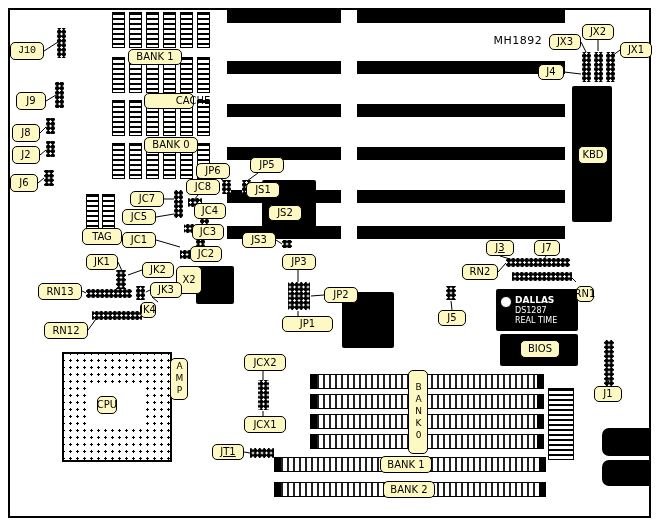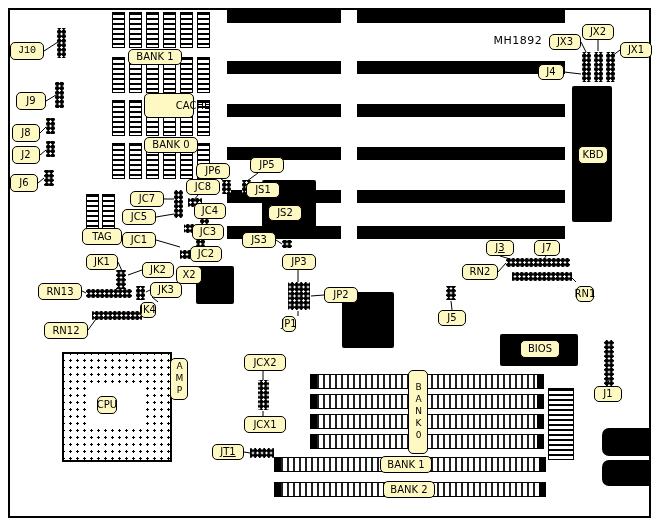--- a/index.html
+++ b/index.html
@@ -111,20 +111,26 @@
     <div class="schip" style="left: 146px; top: 143px; width: 13px; height: 36px;"></div>
     <div class="schip" style="left: 163px; top: 143px; width: 13px; height: 36px;"></div>
     <div class="schip" style="left: 180px; top: 143px; width: 13px; height: 36px;"></div>
     <div class="schip" style="left: 197px; top: 143px; width: 13px; height: 36px;"></div>
     <div class="schip" style="left: 86px; top: 194px; width: 13px; height: 36px;"></div>
     <div class="schip" style="left: 102px; top: 194px; width: 13px; height: 36px;"></div>
     <div class="bchip" style="left: 262px; top: 180px; width: 54px; height: 48px;"></div>
     <div class="bchip" style="left: 196px; top: 266px; width: 38px; height: 38px;"></div>
     <div class="bchip" style="left: 342px; top: 292px; width: 52px; height: 56px;"></div>
     <div class="bchip" style="left: 572px; top: 86px; width: 40px; height: 136px;"></div>
+    <div class="bchip dallas" style="left: 496px; top: 289px; width: 82px; height: 42px;">
+      <span class="dlogo"></span>
+      <div class="dline b">DALLAS</div>
+      <div class="dline">DS1287</div>
+      <div class="dline">REAL TIME</div>
+    </div>
     <div class="bchip" style="left: 500px; top: 334px; width: 78px; height: 32px;"></div>
     <div class="conn" style="left: 57px; top: 28px; width: 9px; height: 30px;"></div>
     <div class="conn" style="left: 55px; top: 82px; width: 9px; height: 26px;"></div>
     <div class="conn" style="left: 46px; top: 118px; width: 9px; height: 16px;"></div>
     <div class="conn" style="left: 46px; top: 141px; width: 9px; height: 16px;"></div>
     <div class="conn" style="left: 44px; top: 170px; width: 10px; height: 16px;"></div>
     <div class="conn" style="left: 222px; top: 180px; width: 9px; height: 14px;"></div>
     <div class="conn" style="left: 242px; top: 180px; width: 9px; height: 14px;"></div>
     <div class="conn" style="left: 174px; top: 190px; width: 9px; height: 28px;"></div>
     <div class="conn" style="left: 188px; top: 198px; width: 14px; height: 9px;"></div>
@@ -157,45 +163,45 @@
     <div class="din" style="left: 602px; top: 428px; width: 48px; height: 28px;"></div>
     <div class="din" style="left: 602px; top: 460px; width: 48px; height: 26px;"></div>
     <div class="pga" style="left: 62px; top: 352px; width: 110px; height: 110px;"></div>
     <div class="pga-inner" style="left: 88px; top: 386px; width: 58px; height: 42px;"></div>
     <div class="lbl" style="left: 10px; top: 42px; width: 34px; height: 18px; font-family: Liberation Mono, monospace;">J10</div>
     <div class="lbl" style="left: 16px; top: 92px; width: 30px; height: 18px;">J9</div>
     <div class="lbl" style="left: 12px; top: 124px; width: 28px; height: 18px;">J8</div>
     <div class="lbl" style="left: 12px; top: 146px; width: 28px; height: 18px;">J2</div>
     <div class="lbl" style="left: 10px; top: 174px; width: 28px; height: 18px;">J6</div>
     <div class="lbl" style="left: 128px; top: 49px; width: 54px; height: 16px;">BANK 1</div>
-    <div class="lbl" style="left: 144px; top: 93px; width: 50px; height: 25px; padding-left: 48px;">CACHE</div>
+    <div class="lbl" style="left: 144px; top: 93px; width: 50px; height: 16px; padding-left: 48px;">CACHE</div>
     <div class="lbl" style="left: 144px; top: 137px; width: 54px; height: 16px;">BANK 0</div>
     <div class="lbl" style="left: 196px; top: 163px; width: 34px; height: 16px;">JP6</div>
     <div class="lbl" style="left: 250px; top: 157px; width: 34px; height: 16px;">JP5</div>
     <div class="lbl" style="left: 246px; top: 182px; width: 34px; height: 16px;">JS1</div>
     <div class="lbl" style="left: 268px; top: 205px; width: 34px; height: 16px;">JS2</div>
     <div class="lbl" style="left: 242px; top: 232px; width: 34px; height: 16px;">JS3</div>
     <div class="lbl" style="left: 130px; top: 191px; width: 34px; height: 16px;">JC7</div>
     <div class="lbl" style="left: 186px; top: 179px; width: 34px; height: 16px;">JC8</div>
     <div class="lbl" style="left: 194px; top: 203px; width: 32px; height: 16px;">JC4</div>
     <div class="lbl" style="left: 122px; top: 209px; width: 34px; height: 16px;">JC5</div>
     <div class="lbl" style="left: 82px; top: 228px; width: 40px; height: 17px;">TAG</div>
     <div class="lbl" style="left: 122px; top: 232px; width: 34px; height: 16px;">JC1</div>
     <div class="lbl" style="left: 192px; top: 224px; width: 32px; height: 16px;">JC3</div>
     <div class="lbl" style="left: 190px; top: 246px; width: 32px; height: 16px;">JC2</div>
     <div class="lbl" style="left: 86px; top: 254px; width: 32px; height: 16px;">JK1</div>
     <div class="lbl" style="left: 142px; top: 262px; width: 32px; height: 16px;">JK2</div>
-    <div class="lbl" style="left: 176px; top: 266px; width: 26px; height: 18px;">X2</div>
+    <div class="lbl" style="left: 176px; top: 266px; width: 26px; height: 28px;">X2</div>
     <div class="lbl" style="left: 150px; top: 282px; width: 32px; height: 16px;">JK3</div>
     <div class="lbl" style="left: 140px; top: 302px; width: 16px; height: 16px;">JK4</div>
     <div class="lbl" style="left: 38px; top: 283px; width: 44px; height: 17px;">RN13</div>
     <div class="lbl" style="left: 44px; top: 322px; width: 44px; height: 17px;">RN12</div>
     <div class="lbl" style="left: 282px; top: 254px; width: 34px; height: 16px;">JP3</div>
     <div class="lbl" style="left: 324px; top: 287px; width: 34px; height: 16px;">JP2</div>
-    <div class="lbl" style="left: 282px; top: 316px; width: 14px; height: 16px;">JP1</div>
+    <div class="lbl" style="left: 282px; top: 316px; width: 51px; height: 16px;">JP1</div>
     <div class="lbl" style="left: 486px; top: 240px; width: 28px; height: 16px; text-decoration: underline;">J3</div>
     <div class="lbl" style="left: 534px; top: 240px; width: 26px; height: 16px;">J7</div>
     <div class="lbl" style="left: 462px; top: 264px; width: 36px; height: 16px;">RN2</div>
     <div class="lbl" style="left: 576px; top: 286px; width: 18px; height: 16px;">RN1</div>
     <div class="lbl" style="left: 438px; top: 310px; width: 28px; height: 16px;">J5</div>
     <div class="lbl" style="left: 520px; top: 340px; width: 40px; height: 18px;">BIOS</div>
     <div class="lbl" style="left: 578px; top: 146px; width: 30px; height: 18px;">KBD</div>
     <div class="lbl" style="left: 549px; top: 34px; width: 32px; height: 16px;">JX3</div>
     <div class="lbl" style="left: 582px; top: 24px; width: 32px; height: 16px;">JX2</div>
     <div class="lbl" style="left: 620px; top: 42px; width: 32px; height: 16px;">JX1</div>

